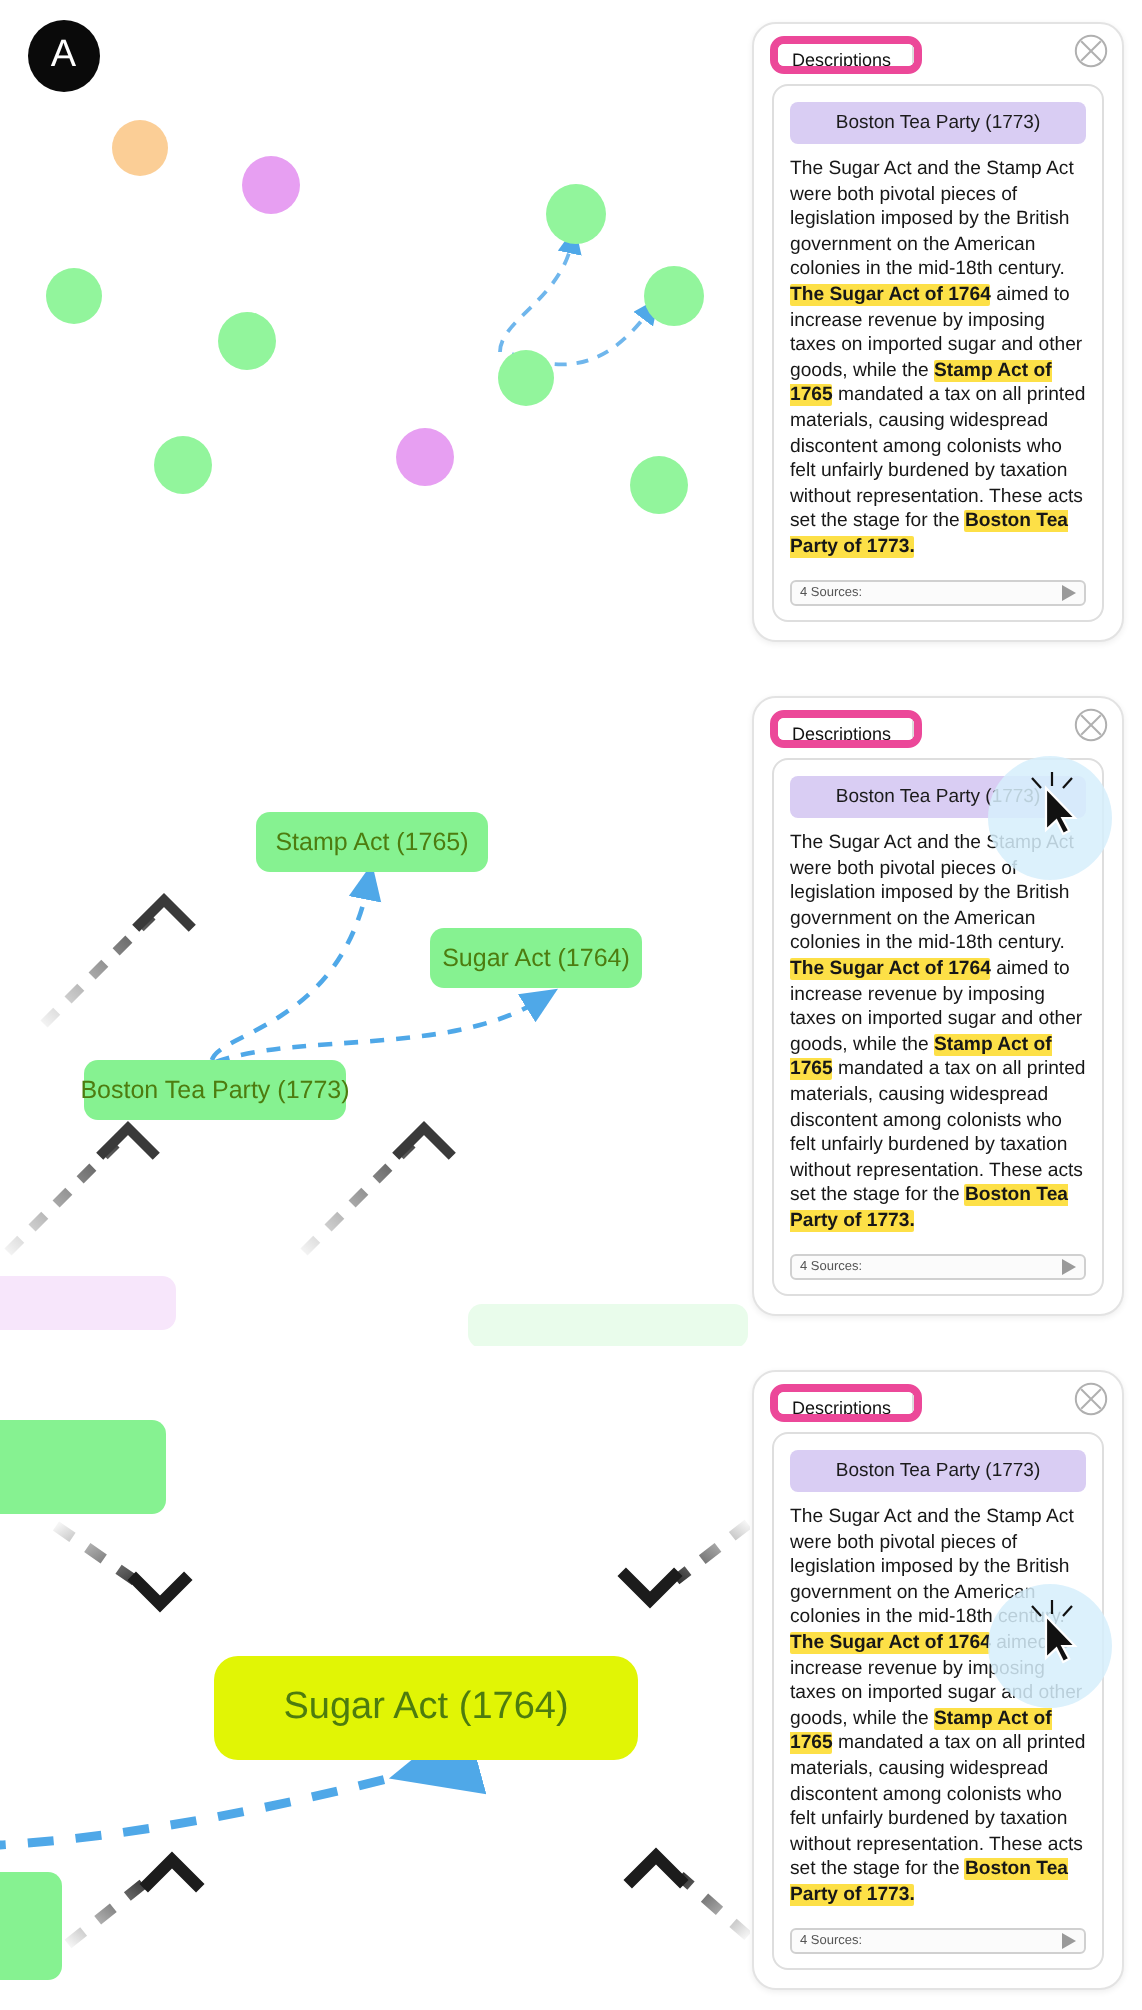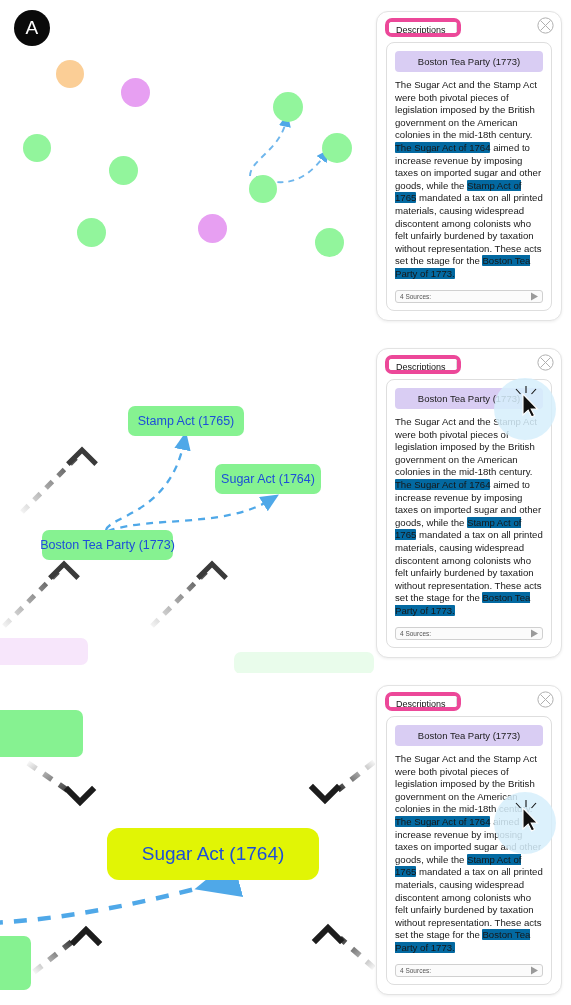--- a/index.html
+++ b/index.html
@@ -28,21 +28,21 @@
   }
   .badge-a { left: 14px; top: 10px; }
 
   
   .dot { position: absolute; border-radius: 50%; }
 
   
   .node {
     position: absolute; border-radius: 7px;
     display: flex; align-items: center; justify-content: center;
-    color: #1d4ed8; font-size: 12.5px; font-family: "Liberation Sans", sans-serif;
+    color: #4d7c0f; font-size: 12.5px; font-family: "Liberation Sans", sans-serif;
     white-space: nowrap;
   }
   .node-big {
     border-radius: 12px; font-size: 19px;
   }
 
   svg.overlay { position: absolute; left:0; top:0; width: 375px; height: 100%; overflow: visible; pointer-events:none; }
 
   
   .info-panel {
@@ -77,21 +77,21 @@
   }
   .ip-title {
     background: #d9cdf3; border-radius: 4px; text-align: center;
     font-size: 9.5px; color: #1b1b1b; padding: 5px 2px; margin-bottom: 7px;
     font-family: "Liberation Sans", sans-serif;
   }
   .ip-body {
     font-size: 9.6px; line-height: 12.6px; color: #171717;
     font-family: "Liberation Sans", sans-serif; text-align: left;
   }
-  .ip-body b { font-weight: normal; background: #0369a1; border-radius:1px; }
+  .ip-body b { font-weight: bold; background: #fde047; border-radius:1px; }
   .ip-foot {
     position: absolute; left: 8px; right: 8px; bottom: 7px; height: 13px;
     border: 1px solid #d0d0d0; border-radius: 3px; background: #fbfbfb;
     display: flex; align-items: center; justify-content: space-between;
     padding: 0 3px 0 4px;
   }
   .ip-foot span { font-size: 6.5px; color: #555; font-family: "Liberation Sans", sans-serif; }
   .play-ic { width: 9px; height: 9px; }
 
   

